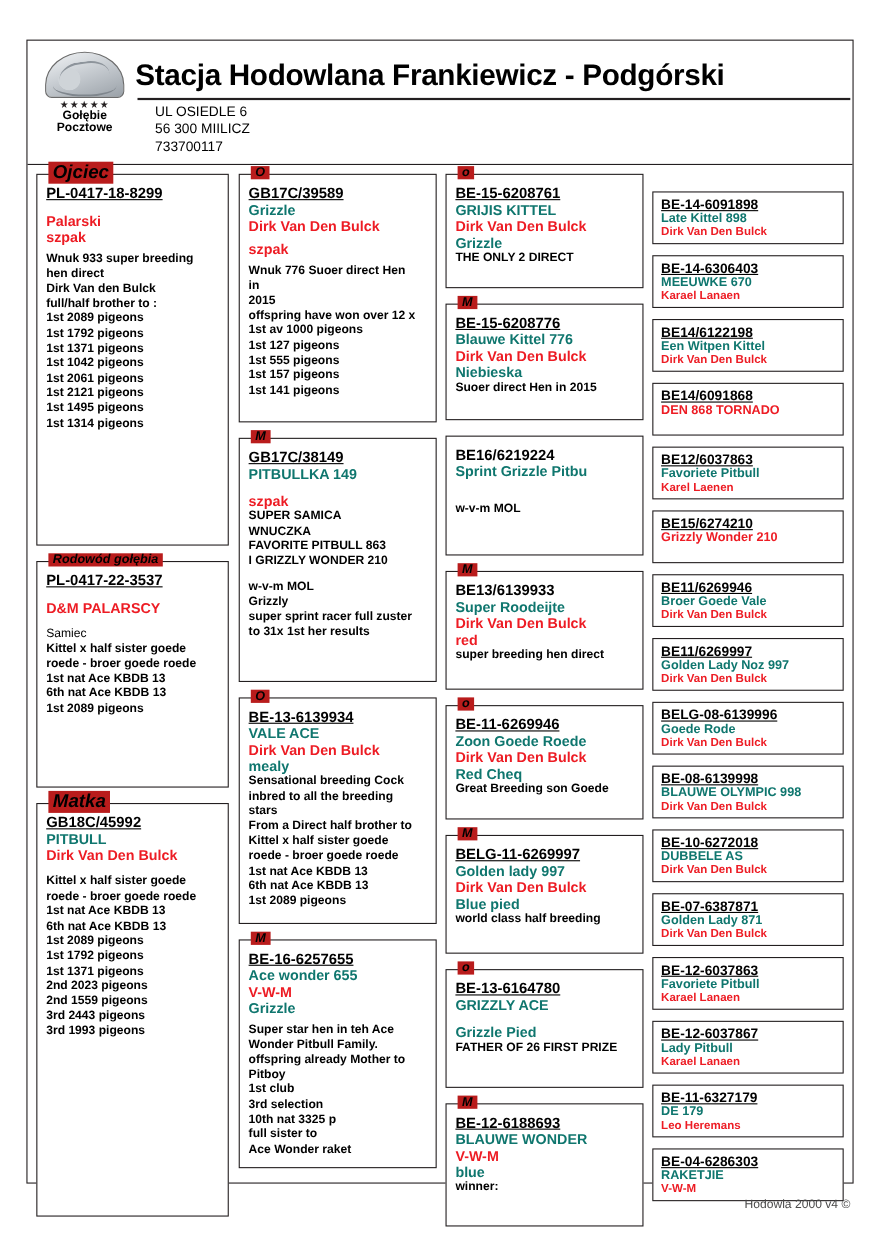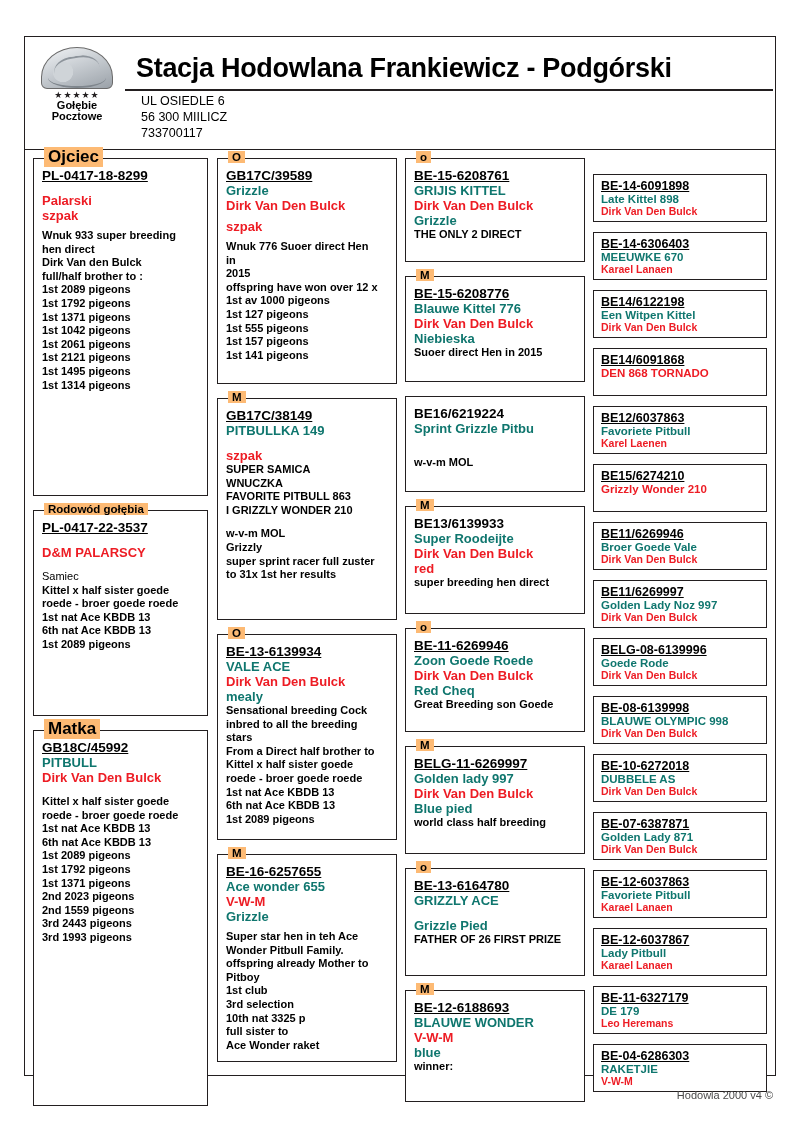--- a/index.html
+++ b/index.html
@@ -50,21 +50,20 @@
   }
   .logo .stars {
     font-size: 9px; letter-spacing: 1px; color: #231f20; margin-top: 1px;
   }
   .logo .l1 { font-size: 11px; font-weight: bold; line-height: 11px; }
   .logo .l2 { font-size: 11px; font-weight: bold; line-height: 11px; }
   .title {
     position: absolute; left: 98px; top: 16px;
     font-size: 27px; font-weight: bold; letter-spacing: -0.3px;
     white-space: nowrap;
-    margin-left: 13px;
   }
   .title-underline {
     position: absolute; left: 100px; top: 52px; width: 648px; height: 2px;
     background: #231f20;
   }
   .addr {
     position: absolute; left: 116px; top: 56px;
     font-size: 12.5px; line-height: 16px;
   }
   
@@ -75,22 +74,22 @@
   .c4 { left: 568px; top: 121px; width: 174px; }
 
   
   .box {
     position: relative;
     border: 1px solid #231f20;
     background: #fff;
   }
   .legend {
     position: absolute; top: -8px; left: 10px;
-    background: #fdba74; padding: 0 4px;
-    font-size: 11px; font-weight: bold;
+    background: #b91c1c; padding: 0 4px;
+    font-size: 11px; font-weight: bold; font-style: italic;
   }
   .legend.big { font-size: 17px; top: -12px; font-weight: bold; }
   .legend.med { font-size: 11.5px; }
 
   .inner { padding: 9px 7px 6px 8px; }
   .ring { font-size: 13.5px; font-weight: bold; text-decoration: underline; }
   .ring.nb { text-decoration: none; }
   .nm { font-size: 13px; font-weight: bold; }
   .blue { color: #0f766e; }
   .red { color: #ed1c24; }
@@ -107,21 +106,21 @@
   
   .c2-b1 { height: 226px; }
   .c2-b2 { height: 222px; margin-top: 14px; }
   .c2-b3 { height: 206px; margin-top: 14px; }
   .c2-b4 { height: 208px; margin-top: 14px; }
 
   
   .c3-b { margin-top: 14px; }
   .c3-b1 { height: 104px; margin-top:0; }
   .c3-b2 { height: 106px; }
-  .c3-b3 { height: 96px; }
+  .c3-b3 { height: 109px; }
   .c3-b4 { height: 108px; }
   .c3-b5 { height: 104px; }
   .c3-b6 { height: 108px; }
   .c3-b7 { height: 108px; }
   .c3-b8 { height: 112px; }
 
   
   .c4-b { height: 48px; margin-top: 10px; }
   .c4-b:first-child { margin-top: 16px; }
   .c4 .inner { padding: 4px 6px 2px 7px; }

